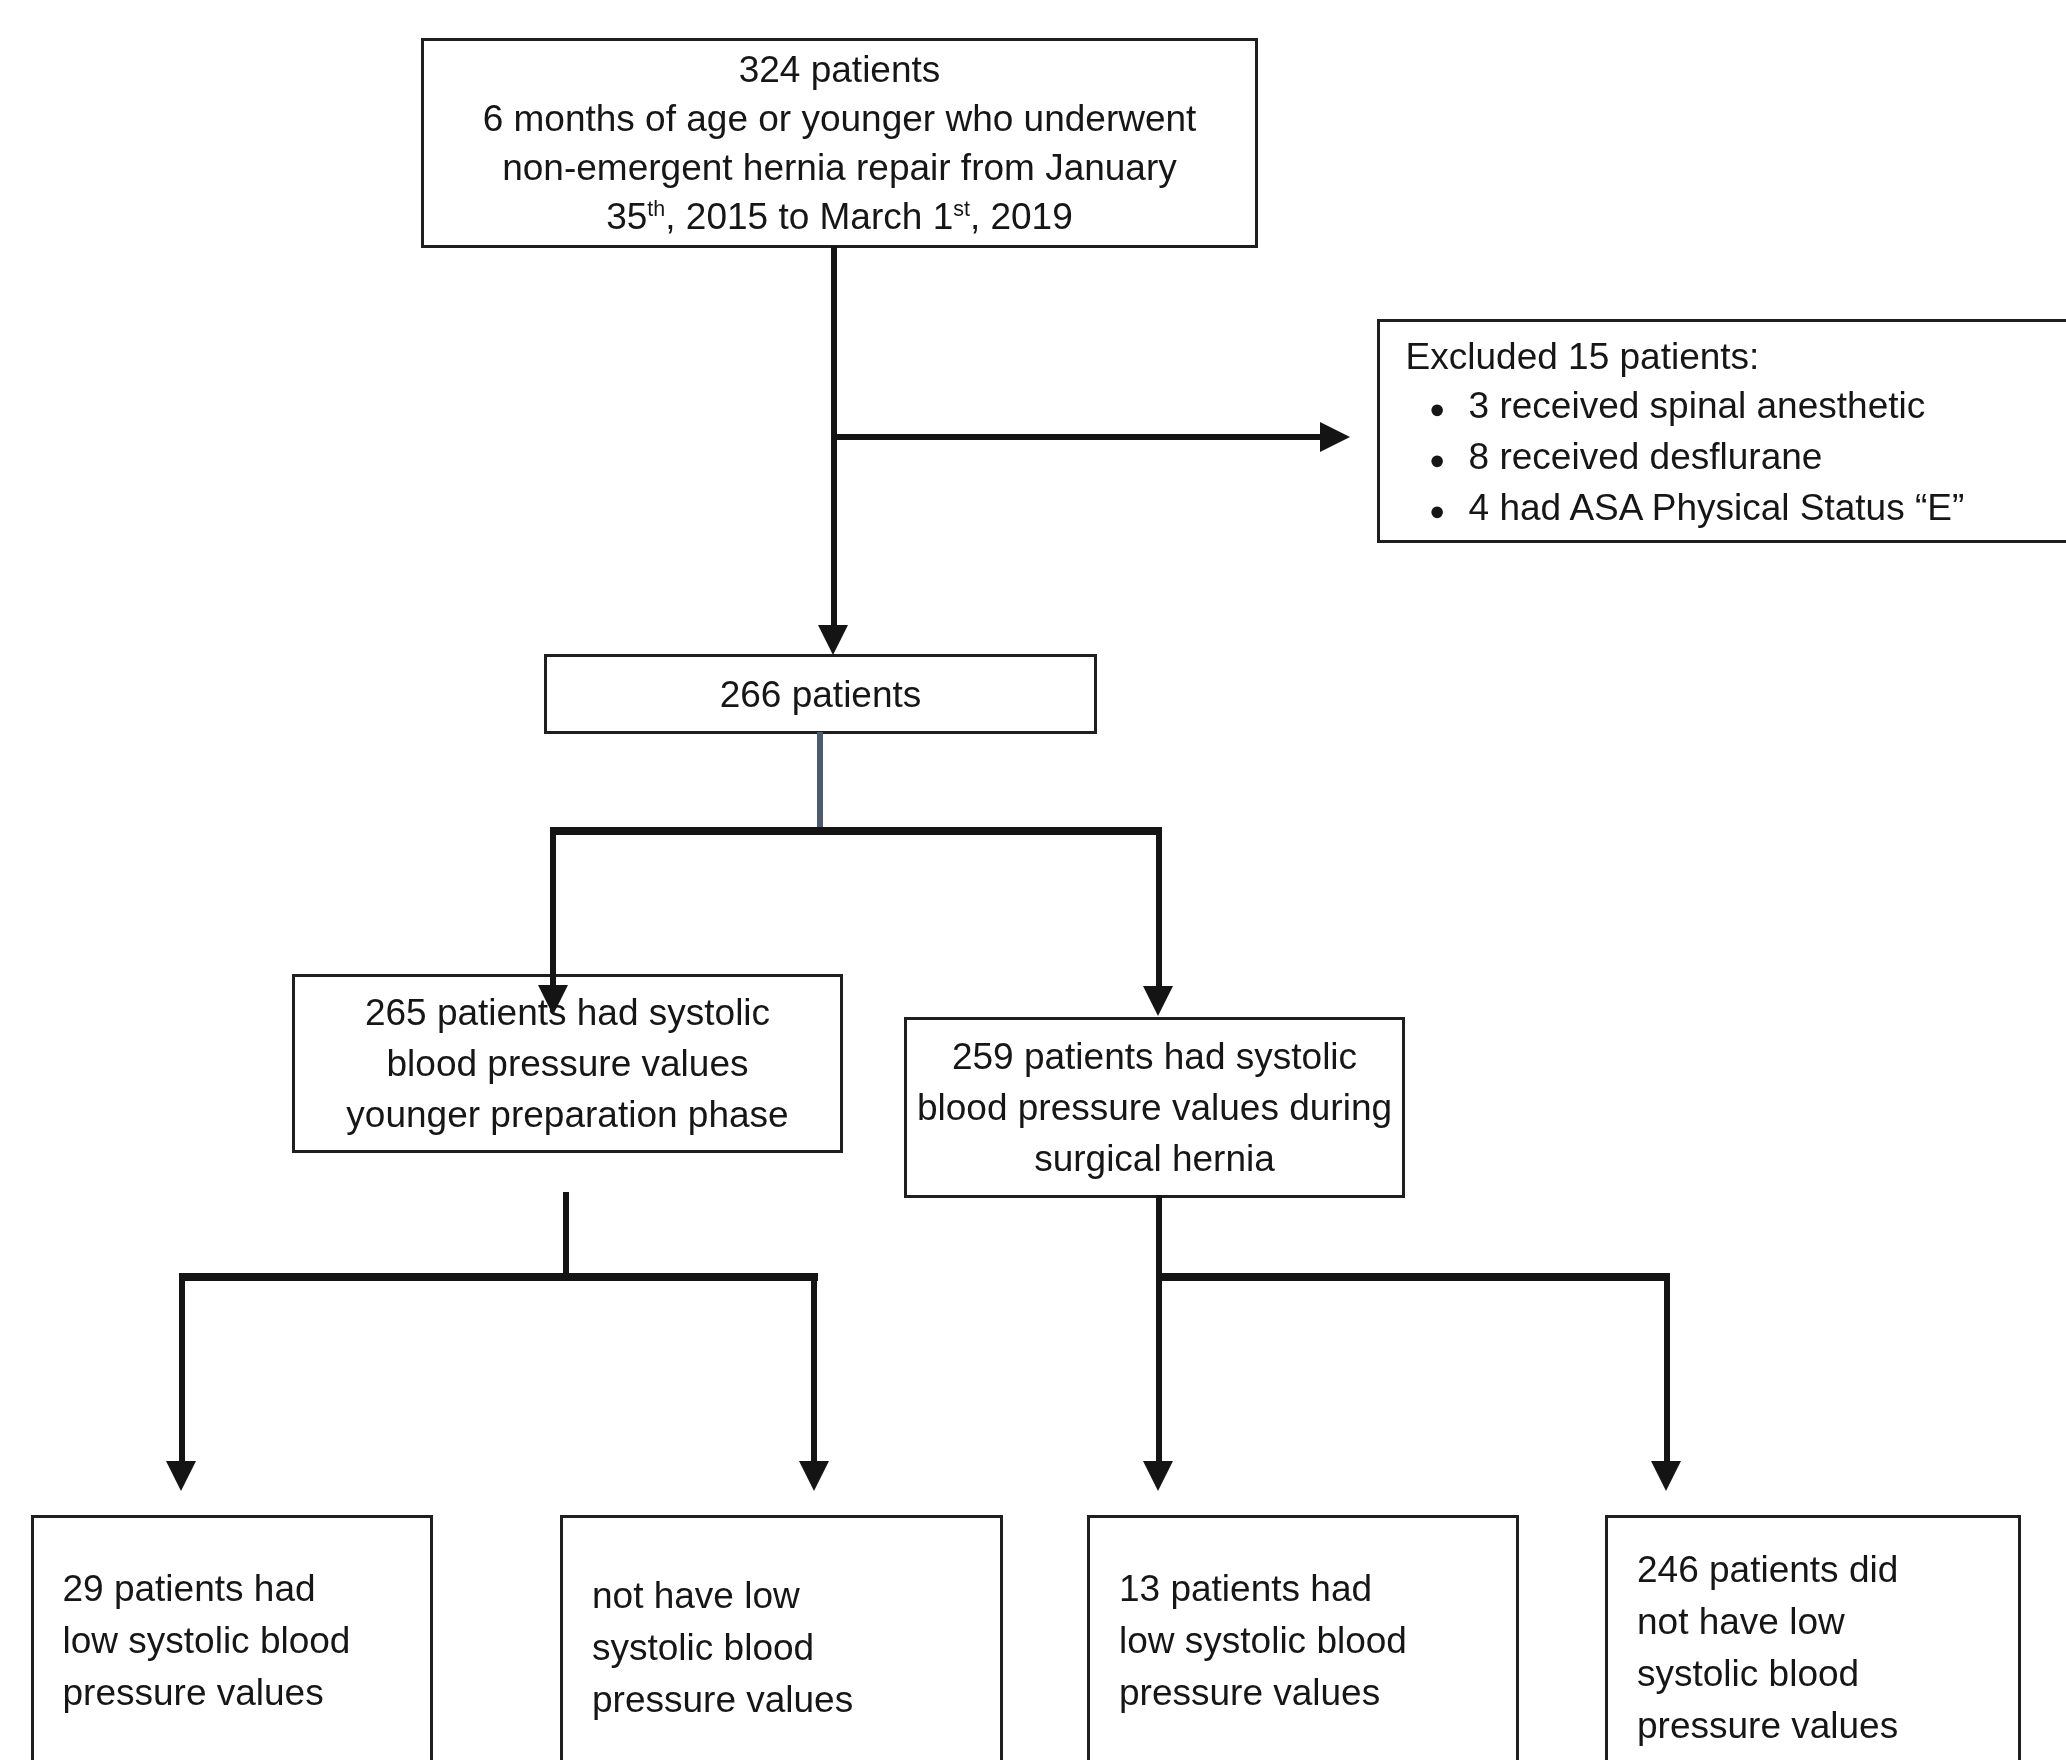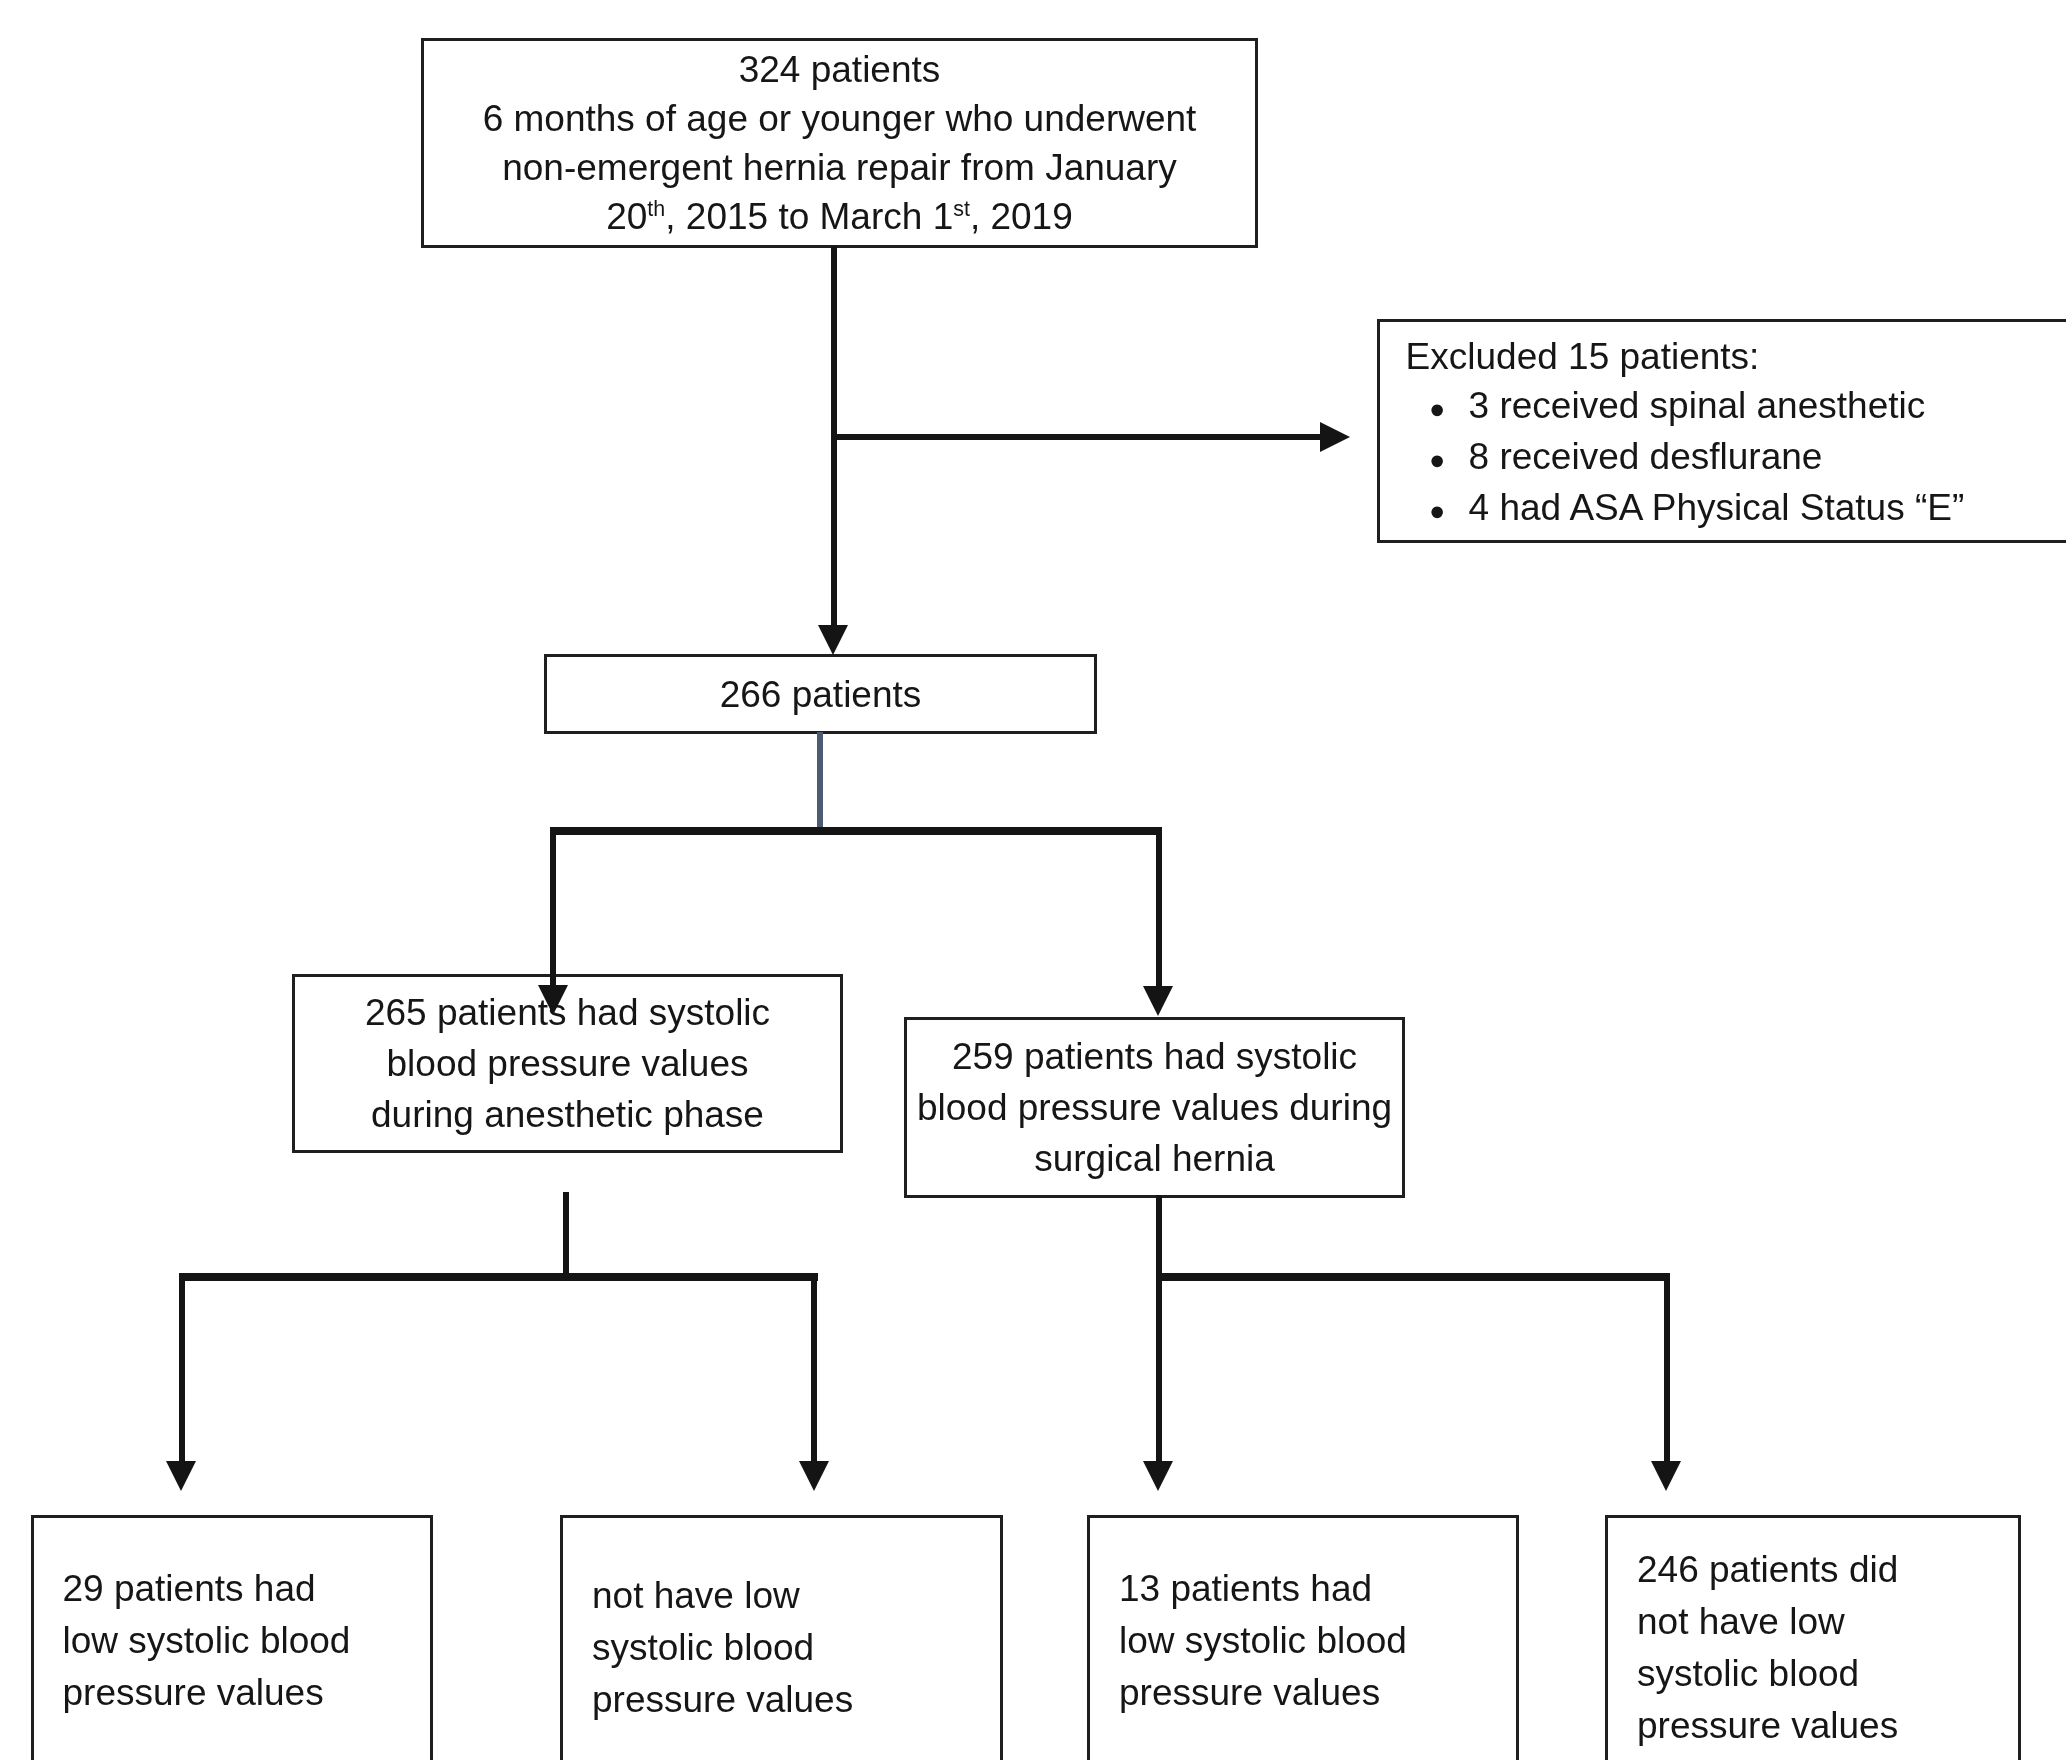--- a/index.html
+++ b/index.html
@@ -106,21 +106,21 @@
 </head>
 <body>
 
 <div id="canvas">
 
   <div class="fbox thick" id="box-top" style="left:421px; top:38px; width:837px; height:210px;">
     <div class="box-text">
       <div>324 patients</div>
       <div>6 months of age or younger who underwent</div>
       <div>non-emergent hernia repair from January</div>
-      <div><span>20</span><sup class="ord">th</sup><span>, 2015 to March 1</span><sup class="ord">st</sup><span>, 2019</span></div>
+      <div><span>35</span><sup class="ord">th</sup><span>, 2015 to March 1</span><sup class="ord">st</sup><span>, 2019</span></div>
     </div>
   </div>
 
   <div class="fbox" id="box-excluded" style="left:1349px; top:319px; width:701px; height:224px;">
     <div class="excl-inner">
       <div class="excl-title">Excluded 15 patients:</div>
       <div class="bullet-row">
         <span class="dot">●</span>
         <span>3 received spinal anesthetic</span>
       </div>
@@ -136,21 +136,21 @@
   </div>
 
   <div class="fbox" id="box-266" style="left:544px; top:654px; width:553px; height:80px;">
     <div class="box-text">266 patients</div>
   </div>
 
   <div class="fbox" id="box-265" style="left:292px; top:974px; width:551px; height:179px;">
     <div class="box-text">
       <div>265 patients had systolic</div>
       <div>blood pressure values</div>
-      <div>during anesthetic phase</div>
+      <div>younger preparation phase</div>
     </div>
   </div>
 
   <div class="fbox" id="box-259" style="left:904px; top:1017px; width:501px; height:181px;">
     <div class="box-text">
       <div>259 patients had systolic</div>
       <div>blood pressure values during</div>
       <div>surgical hernia</div>
     </div>
   </div>

